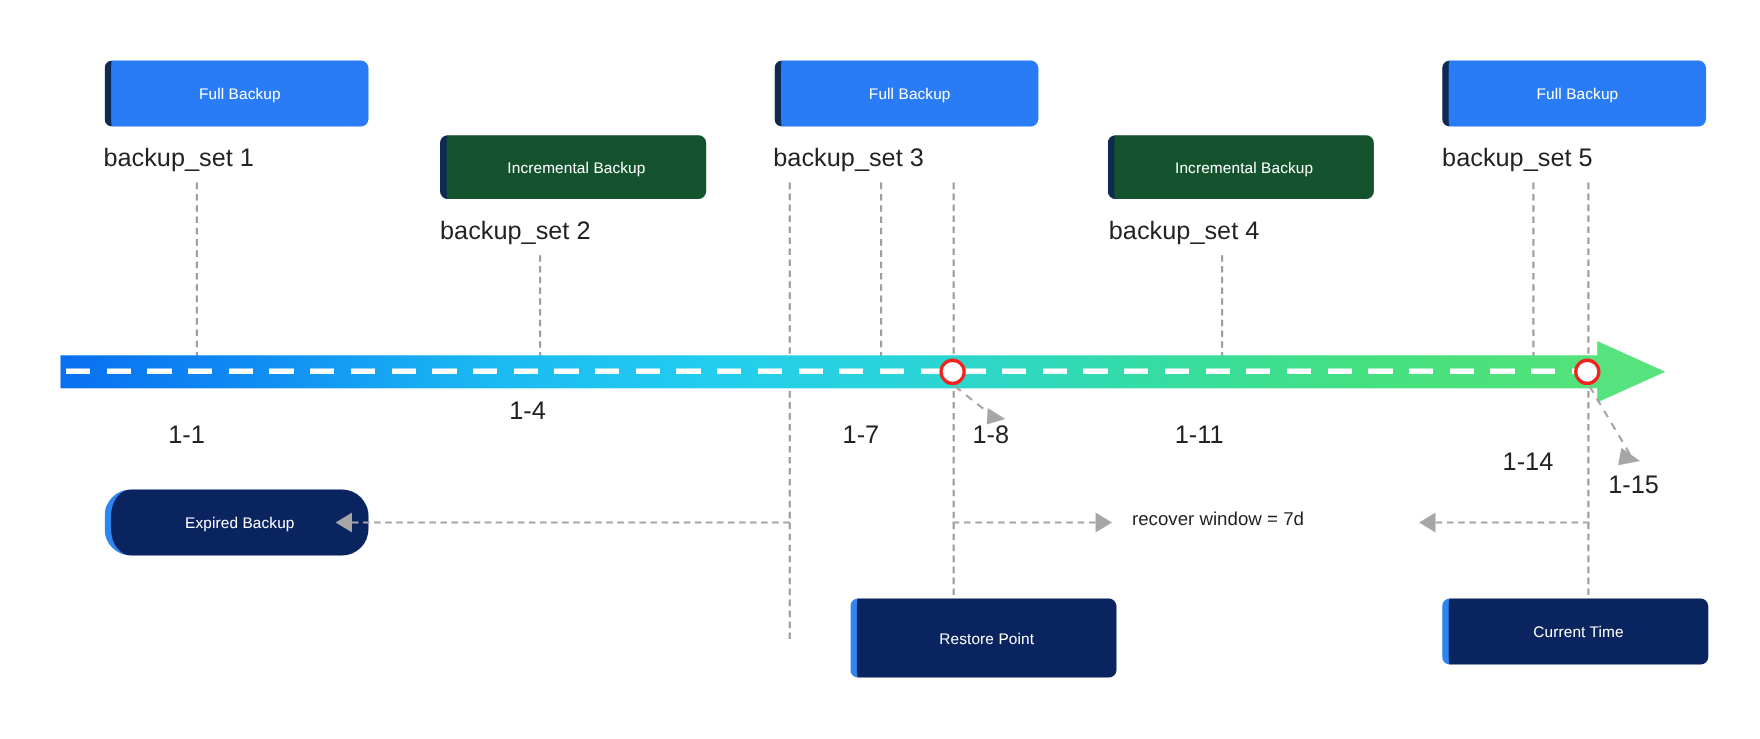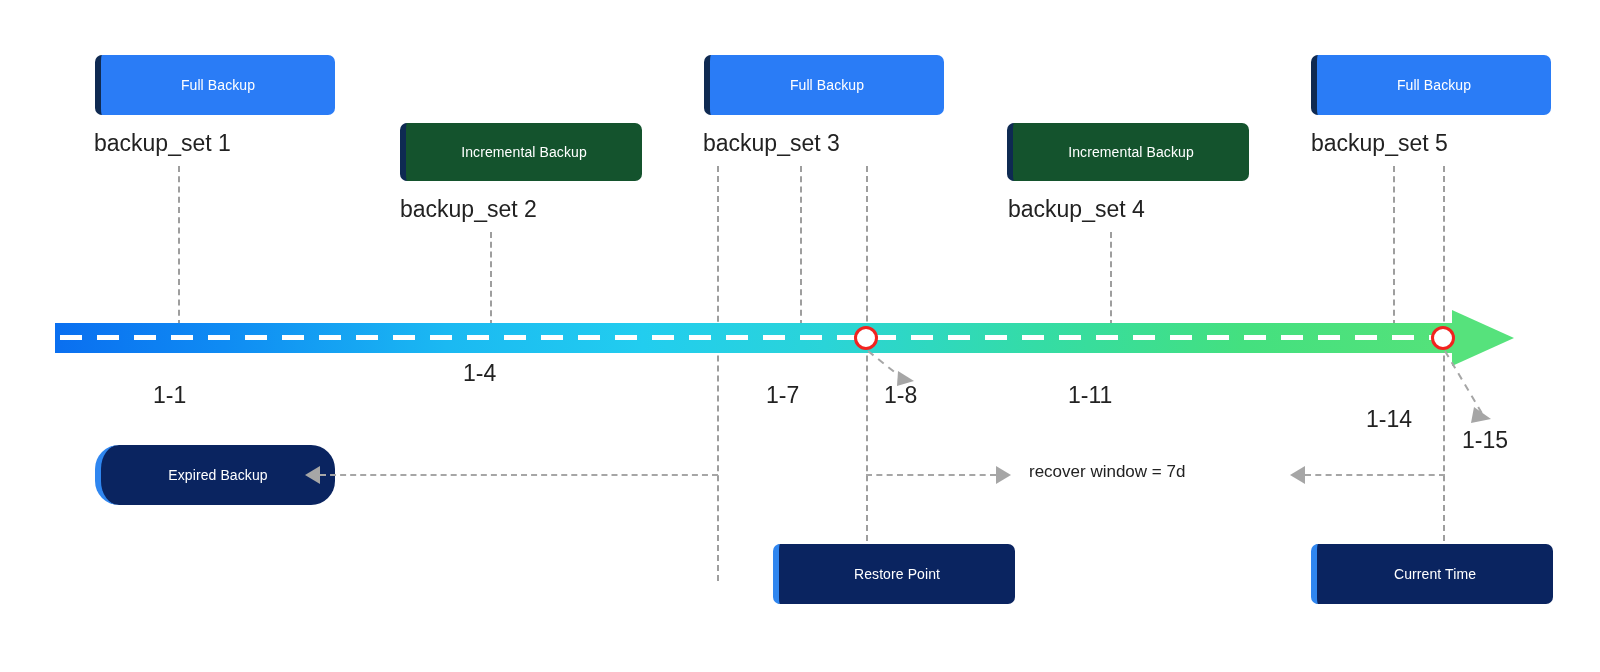--- a/index.html
+++ b/index.html
@@ -215,21 +215,21 @@
   <div class="arrowhead left" style="left:305px; top:466px;"></div>
 
   <div class="harrow" style="left:866px; top:474px; width:130px;"></div>
   <div class="arrowhead right" style="left:996px; top:466px;"></div>
 
   <div class="txt window-label" style="left:1029px; top:462px;">recover window = 7d</div>
 
   <div class="harrow" style="left:1305px; top:474px; width:140px;"></div>
   <div class="arrowhead left" style="left:1290px; top:466px;"></div>
 
-  <div class="badge badge-dark" style="left:733px; top:544px; width:242px; height:60px;">
+  <div class="badge badge-dark" style="left:733px; top:544px; width:242px; height:72px;">
     <span>Restore Point</span>
   </div>
 
   <div class="badge badge-dark" style="left:1271px; top:544px; width:242px; height:60px;">
     <span>Current Time</span>
   </div>
 
 </div>
 
 </body></html>

